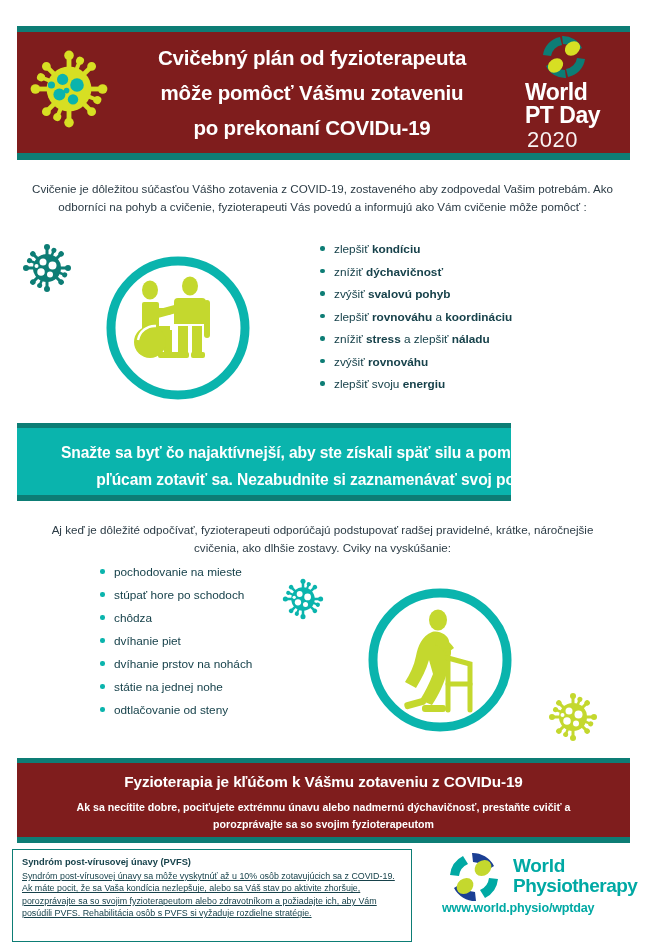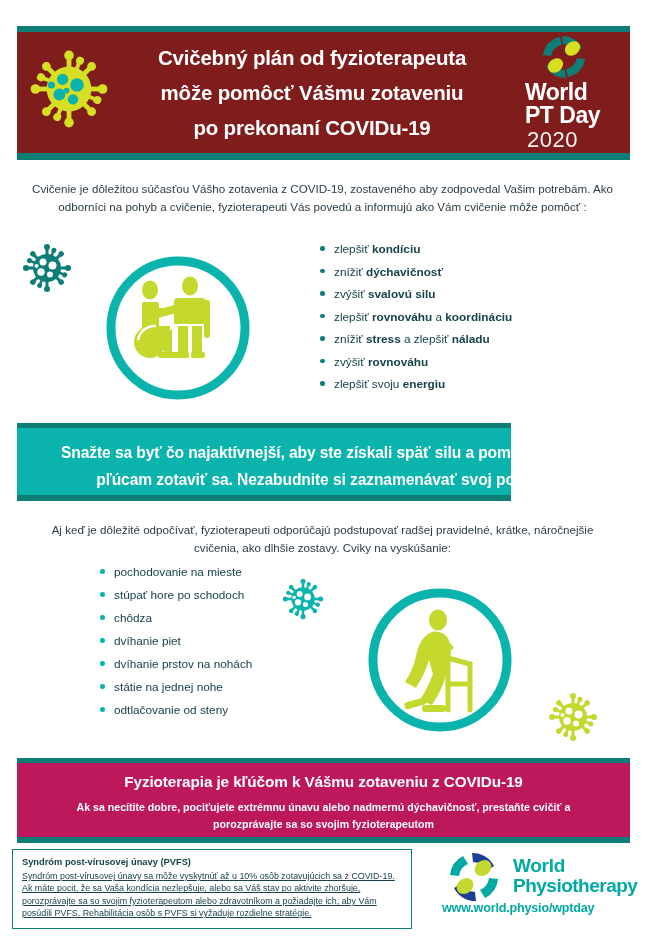--- a/index.html
+++ b/index.html
@@ -229,21 +229,21 @@
     height: 50px;
   }
 
   
   .banner-bot {
     position: absolute;
     left: 17px;
     top: 758px;
     width: 613px;
     height: 85px;
-    background: #be185d;
+    background: #7f1d1d;
     border-top: 5px solid #0d7d75;
     border-bottom: 6px solid #0d7d75;
     box-sizing: border-box;
   }
   .banner-bot-title {
     position: absolute;
     left: 20px;
     top: 10px;
     width: 573px;
     color: #ffffff;
@@ -263,21 +263,21 @@
     line-height: 17px;
     text-align: center;
   }
 
   
   .pvfs-box {
     position: absolute;
     left: 12px;
     top: 849px;
     width: 400px;
-    height: 80px;
+    height: 93px;
     border: 1.6px solid #0d7d75;
     box-sizing: border-box;
     padding: 6px 9px 17px 9px;
   }
   .pvfs-title {
     font-size: 9.3px;
     font-weight: bold;
     color: #17424b;
     line-height: 13px;
     margin-bottom: 1px;
@@ -466,21 +466,21 @@
       <rect x="66" y="82" width="8" height="26"></rect>
       <rect x="60" y="104" width="20" height="6" rx="2"></rect>
       <circle cx="52" cy="94" r="16"></circle>
     </g>
     <path d="M40 92 a17 17 0 0 1 18 -14" fill="none" stroke="#ffffff" stroke-width="2.4"></path>
   </svg>
 
   <ul class="benefit-list">
     <li><span class="dot"></span><span><span>zlepšiť </span><span style="font-weight: bold;">kondíciu</span></span></li>
     <li><span class="dot"></span><span><span>znížiť </span><span style="font-weight: bold;">dýchavičnosť</span></span></li>
-    <li><span class="dot"></span><span><span>zvýšiť </span><span style="font-weight: bold;">svalovú silu</span></span></li>
+    <li><span class="dot"></span><span><span>zvýšiť </span><span style="font-weight: bold;">svalovú pohyb</span></span></li>
     <li><span class="dot"></span><span><span>zlepšiť </span><span style="font-weight: bold;">rovnováhu</span><span> a </span><span style="font-weight: bold;">koordináciu</span></span></li>
     <li><span class="dot"></span><span><span>znížiť </span><span style="font-weight: bold;">stress</span><span> a zlepšiť </span><span style="font-weight: bold;">náladu</span></span></li>
     <li><span class="dot"></span><span><span>zvýšiť </span><span style="font-weight: bold;">rovnováhu</span></span></li>
     <li><span class="dot"></span><span><span>zlepšiť svoju </span><span style="font-weight: bold;">energiu</span></span></li>
   </ul>
 
   <div class="banner-mid">
     <div class="banner-mid-text">Snažte sa byť čo najaktívnejší, aby ste získali späť silu a pomohli Vašim pľúcam zotaviť sa. Nezabudnite si zaznamenávať svoj pokrok.</div>
   </div>
 

